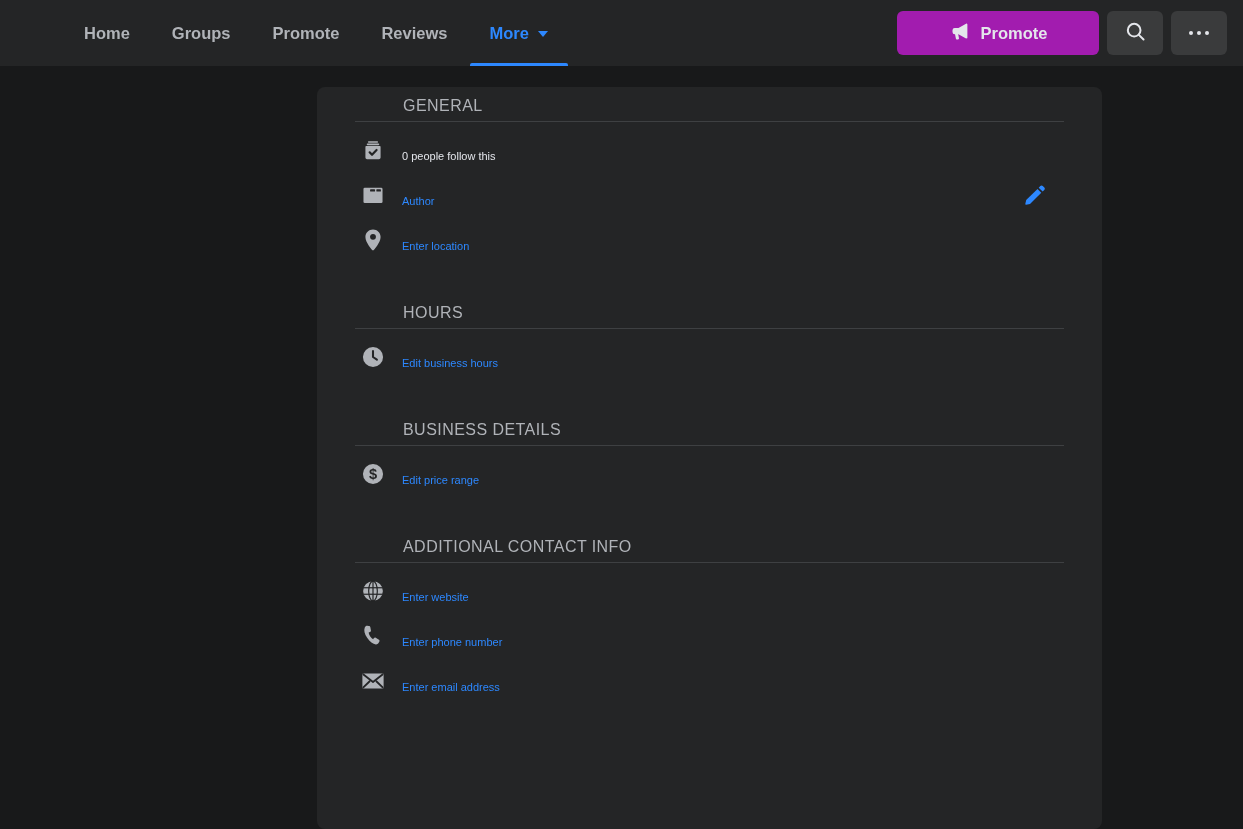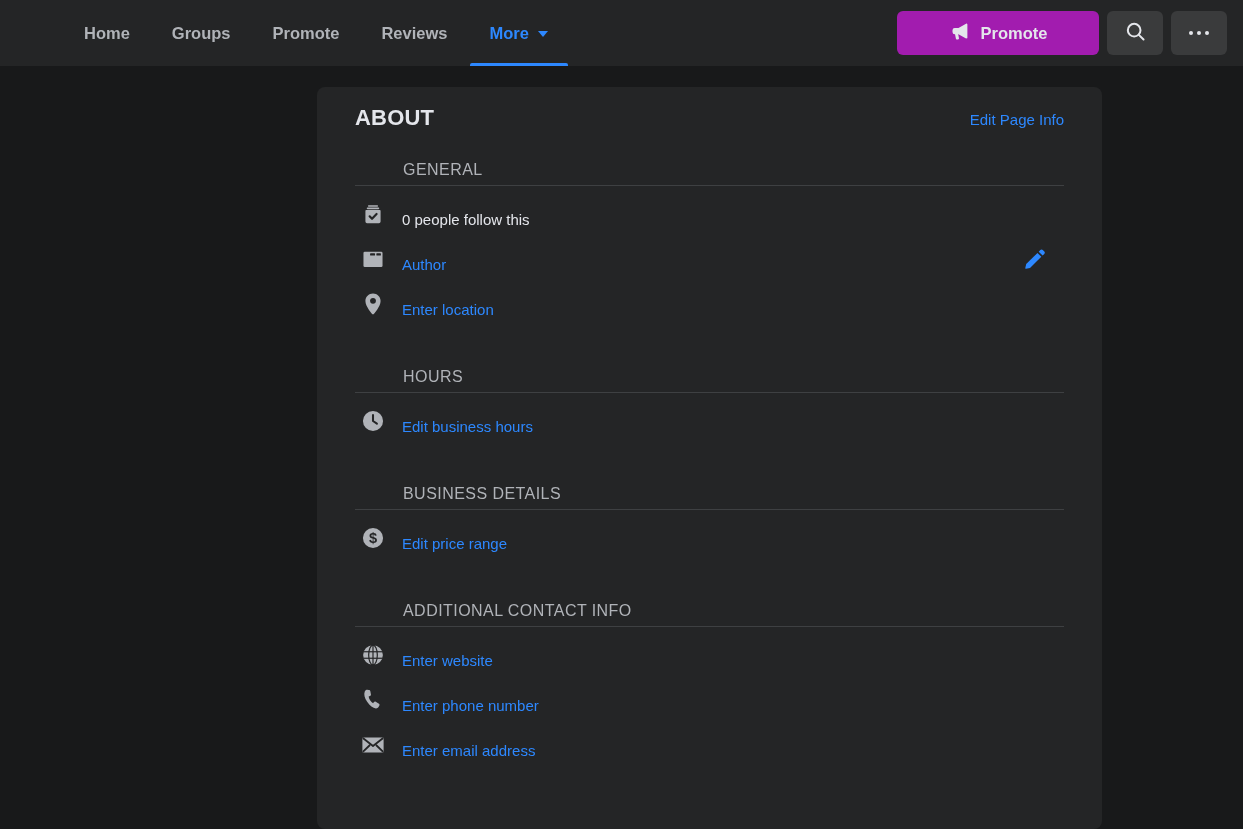--- a/index.html
+++ b/index.html
@@ -198,21 +198,21 @@
     min-width: 28px;
     height: 28px;
     display: flex;
     align-items: center;
     justify-content: center;
     color: #b0b3b8;
     margin-right: 15px;
   }
 
   .row-label {
-    font-size: 15px;
+    font-size: 11px;
     font-weight: 400;
     color: #2d88ff;
     cursor: pointer;
     white-space: nowrap;
     margin-top: 12px;
   }
 
   .row.plain .row-label {
     color: #e4e6eb;
     cursor: default;
@@ -293,24 +293,20 @@
           <i></i>
           <i></i>
         </span>
     </button>
   </div>
 </div>
 
 <div class="page-body">
   <div class="card">
 
-    <div class="card-head">
-      <div class="card-title">ABOUT</div>
-      <div class="edit-page-info">Edit Page Info</div>
-    </div>
 
     <div id="sections-host">
         <div class="section first">
           <div class="section-title">GENERAL</div>
           <div class="divider"></div>
           <div class="rows">
             <div class="row plain">
               <span class="row-icon">
                 <svg width="26" height="26" viewBox="0 0 24 24" aria-hidden="true">
                   <path fill="#b0b3b8" d="M5 9.2c0-.5.4-.9.9-.9h12.2c.5 0 .9.4.9.9V19c0 .8-.7 1.5-1.5 1.5H6.5C5.7 20.5 5 19.8 5 19V9.2z"></path>

